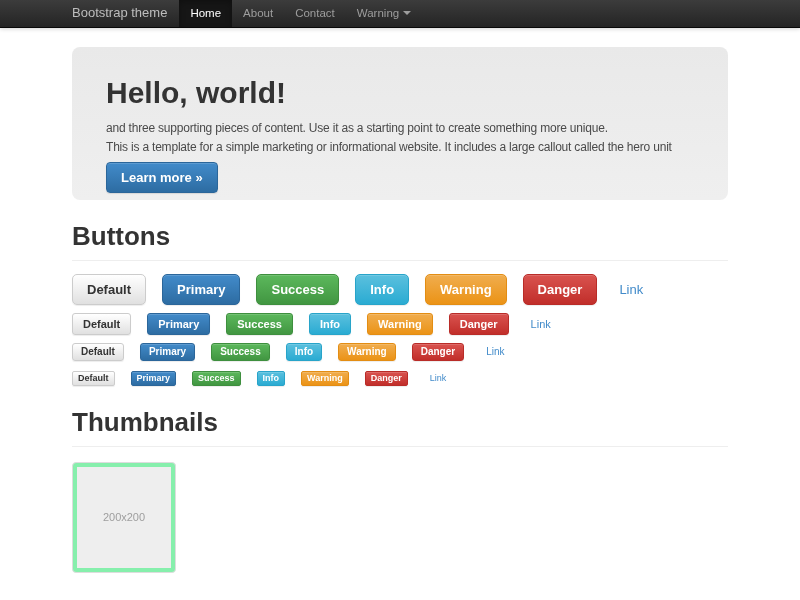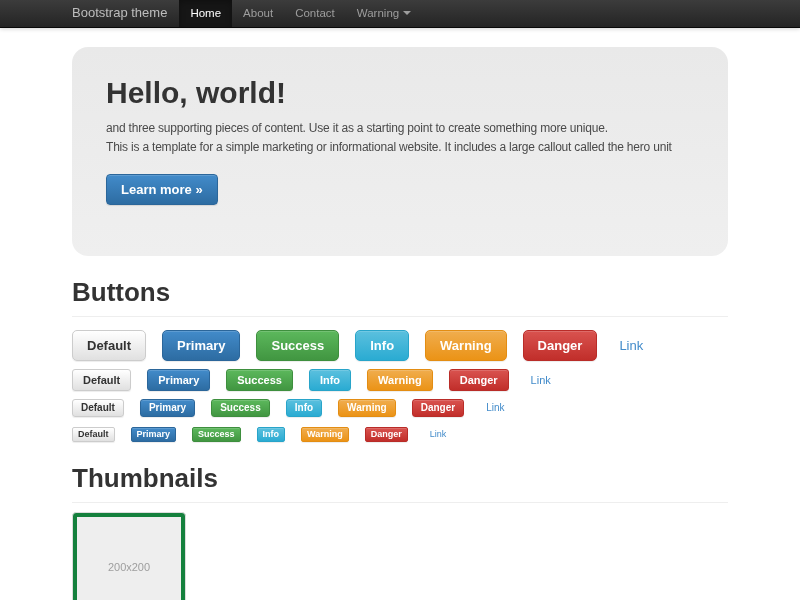--- a/index.html
+++ b/index.html
@@ -51,43 +51,43 @@
     border-right: 4px solid transparent;
     border-top: 4px solid #9d9d9d;
   }
 
   
   .content { width: 656px; margin: 0 auto; }
 
   
   .jumbotron {
     margin-top: 19px;
-    height: 209px;
+    height: 153px;
     padding: 28px 18px 0 34px;
-    border-radius: 16px;
+    border-radius: 8px;
     background: linear-gradient(180deg, #e9e9e9 0%, #efefef 100%);
     overflow: hidden;
   }
   .jumbotron h1 {
     margin: 0 0 8px 0;
     font-size: 30px;
     font-weight: 600;
     color: #333;
     line-height: 1.2;
   }
   .hero-line {
     font-size: 12px;
     letter-spacing: -0.2px;
     line-height: 19px;
     color: #4a4a4a;
     white-space: nowrap;
   }
   .btn-hero {
     display: inline-block;
-    margin-top: 17px;
+    margin-top: 5px;
     font-size: 13px;
     font-weight: bold;
     color: #fff;
     padding: 7px 14px;
     border-radius: 4px;
     border: 1px solid #2b669a;
     background: linear-gradient(180deg, #428bca 0%, #2d6ca2 100%);
     box-shadow: inset 0 1px 0 rgba(255,255,255,.15), 0 1px 1px rgba(0,0,0,.1);
     cursor: pointer;
   }
@@ -137,25 +137,25 @@
     margin-left: 6px;
     font-weight: normal;
     text-decoration: none;
   }
   .btn-link.s-lg, .btn-link.s-md, .btn-link.s-sm, .btn-link.s-xs {
     background: none; border: none; box-shadow: none; padding-left: 0; padding-right: 0;
   }
 
   
   .thumbnail {
-    margin-top: 9px;
-    width: 114px;
+    margin-top: 15px;
+    width: 104px;
     height: 111px;
     padding: 4px;
-    background: #15803d;
+    background: #86efac;
     border: 1px solid #ddd;
     border-radius: 4px;
     cursor: pointer;
   }
   .thumbnail-img {
     width: 100%;
     height: 100%;
     background: #eee;
     display: flex;
     align-items: center;

